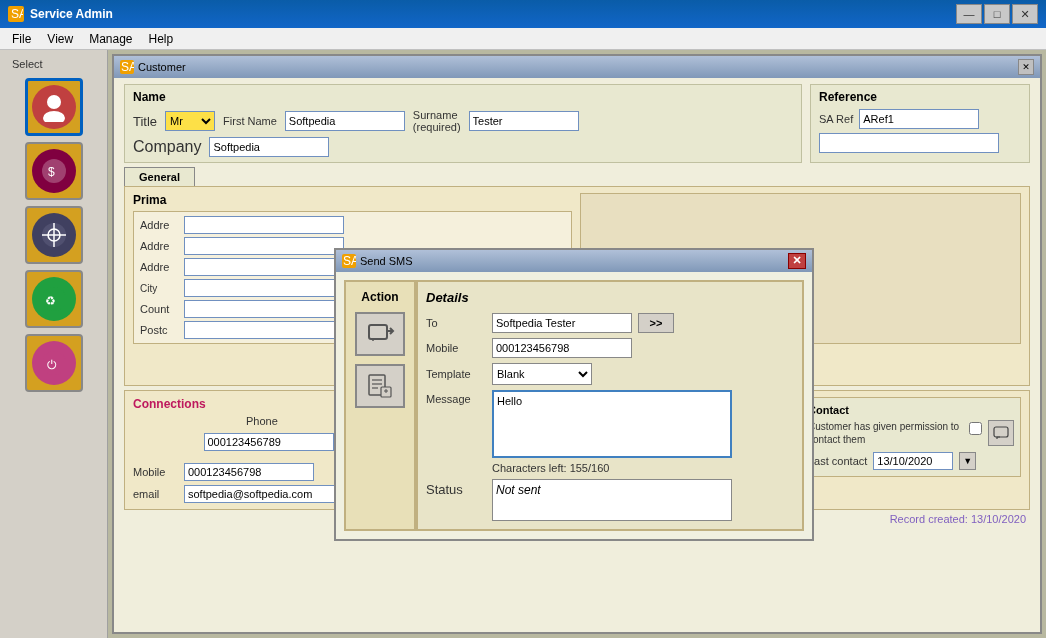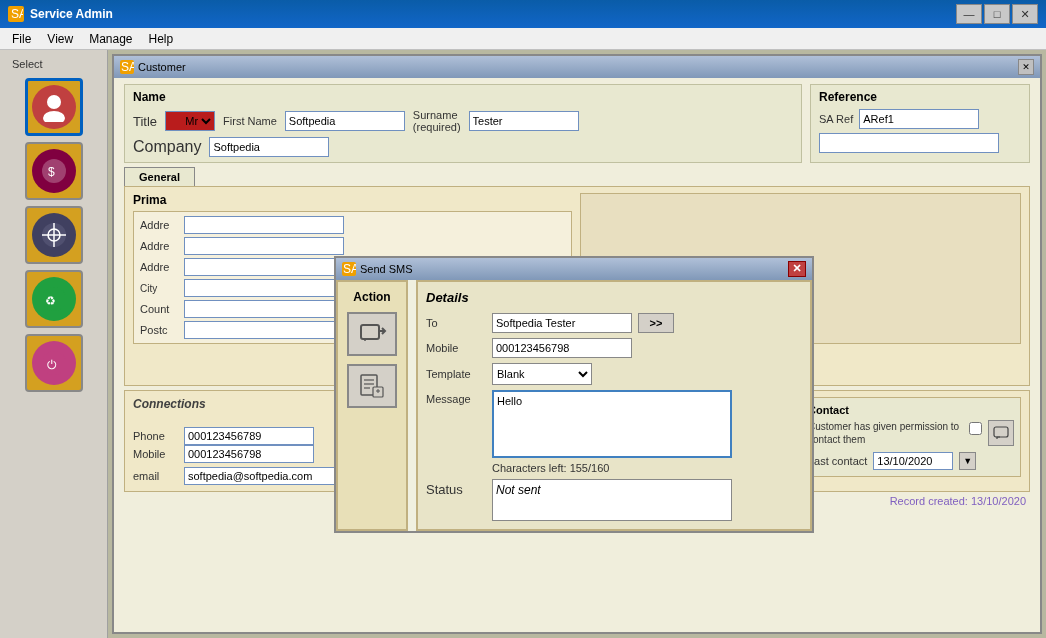--- a/index.html
+++ b/index.html
@@ -220,21 +220,21 @@
       </div>
 
       <div style="padding: 6px 10px; position: relative;">
 
         <div style="display:flex; gap:8px; margin-bottom:4px;">
 
           <div style="background:#e8e8d0;border:1px solid #c0c0a0;padding:5px 8px;flex:1;">
             <div class="section-title" style="font-weight:bold;font-size:12px;margin-bottom:5px;">Name</div>
             <div style="display:flex; align-items:center; gap:8px; margin-bottom:4px;">
               <span style="color:#333;font-size:13px;">Title</span>
-              <select style="height:20px;border:1px solid #7090c0;background:#b91c1c;font-size:11px;width:50px;text-align:right;">
+              <select style="height:20px;border:1px solid #7090c0;background:#fde047;font-size:11px;width:50px;">
                 <option>Mr</option><option>Mrs</option><option>Ms</option><option>Dr</option>
               </select>
               <span style="color:#333;font-size:11px;">First Name</span>
               <input type="text" value="Softpedia" style="height: 20px; border: 1px solid rgb(112, 144, 192); background: white; font-size: 11px; width: 120px; padding: 1px 3px;">
               <span style="color:#333;font-size:11px;">Surname<br>(required)</span>
               <input type="text" value="Tester" style="height: 20px; border: 1px solid rgb(112, 144, 192); background: white; font-size: 11px; width: 110px; padding: 1px 3px;">
             </div>
             <div style="display:flex; align-items:center; gap:8px;">
               <span style="color:#333;font-size:16px;">Company</span>
               <input type="text" value="Softpedia" style="height: 20px; border: 1px solid rgb(112, 144, 192); background: white; font-size: 11px; width: 120px; padding: 1px 3px;">
@@ -289,22 +289,22 @@
               </div>
             </div>
 
             <div style="flex:1; background:#e8dfc0; border:1px solid #c0b080; min-height:140px;"></div>
           </div>
 
         </div>
 
         <div style="background:#f0e8c8;border:1px solid #c0b080;padding:6px 8px;margin-top:4px;display:flex;gap:10px;align-items:flex-start;">
           <div>
-            <div style="font-weight:bold;font-size:12px;color:#404040;font-style:italic;margin-bottom:16px;">Connections</div>
-            <div style="display:flex;align-items:center;gap:6px;margin-bottom:0;">
+            <div style="font-weight:bold;font-size:12px;color:#be185d;margin-bottom:4px;">Connections</div>
+            <div style="display:flex;align-items:center;gap:6px;margin-bottom:12px;flex-direction:column;">
               <span style="min-width:45px;color:#333;font-size:11px;">Phone</span>
               <input type="text" value="000123456789" style="height: 18px; border: 1px solid rgb(112, 144, 192); background: white; font-size: 11px; width: 130px; padding: 1px 3px;">
             </div>
             <div style="display:flex;align-items:center;gap:6px;margin-bottom:4px;">
               <span style="min-width:45px;color:#333;font-size:11px;">Mobile</span>
               <input type="text" value="000123456798" style="height: 18px; border: 1px solid rgb(112, 144, 192); background: white; font-size: 11px; width: 130px; padding: 1px 3px;">
             </div>
             <div style="display:flex;align-items:center;gap:6px;">
               <span style="min-width:45px;color:#333;font-size:11px;">email</span>
               <input type="text" value="softpedia@softpedia.com" style="height: 18px; border: 1px solid rgb(112, 144, 192); background: white; font-size: 11px; width: 220px; padding: 1px 3px;">
@@ -352,21 +352,21 @@
           <div class="sms-titlebar" style="background:linear-gradient(to bottom,#b0c0d8,#8098b8);height:22px;display:flex;align-items:center;padding:0 6px;">
             <div class="sms-titlebar-icon" style="width:14px;height:14px;background:#f0a000;border-radius:2px;margin-right:4px;">
               <svg width="14" height="14">
                   <text x="1" y="11" font-size="8" fill="white">SA</text>
                 </svg>
             </div>
             <span class="sms-titlebar-text" style="flex:1;font-size:11px;">Send SMS</span>
             <div class="sms-close-btn" style="width:18px;height:16px;background:#c04040;border:1px solid #800;color:white;display:flex;align-items:center;justify-content:center;font-size:11px;font-weight:bold;cursor:pointer;">✕</div>
           </div>
 
-          <div style="display:flex;gap:8px;">
+          <div style="display:flex;padding:8px;">
 
             <div style="background:#e8e0b8;border:2px solid #c0b080;width:72px;padding:8px 4px;display:flex;flex-direction:column;align-items:center;gap:8px;">
               <div style="font-weight:bold;font-size:12px;color:#000;">Action</div>
               <div style="width:50px;height:44px;border:2px solid #888;background:#d4d0c8;display:flex;align-items:center;justify-content:center;cursor:pointer;">
                 <svg width="30" height="30" viewBox="0 0 30 30">
                     <rect x="4" y="6" width="18" height="14" rx="2" fill="none" stroke="#555" stroke-width="2"></rect>
                     <path d="M8 22 L8 20 L12 20" fill="none" stroke="#555" stroke-width="1.5"></path>
                     <line x1="22" y1="12" x2="28" y2="12" stroke="#555" stroke-width="2"></line>
                     <polyline points="25,9 28,12 25,15" stroke="#555" stroke-width="2" fill="none"></polyline>
                   </svg>

